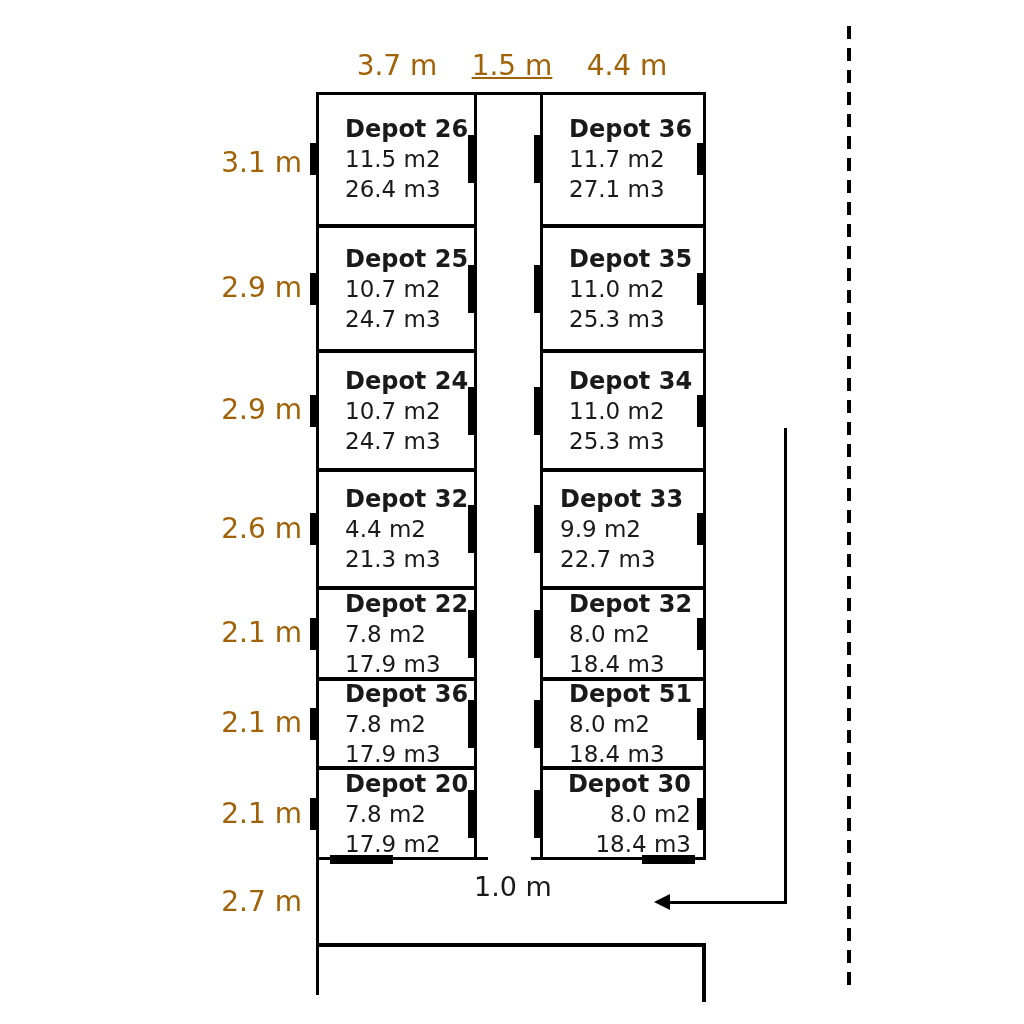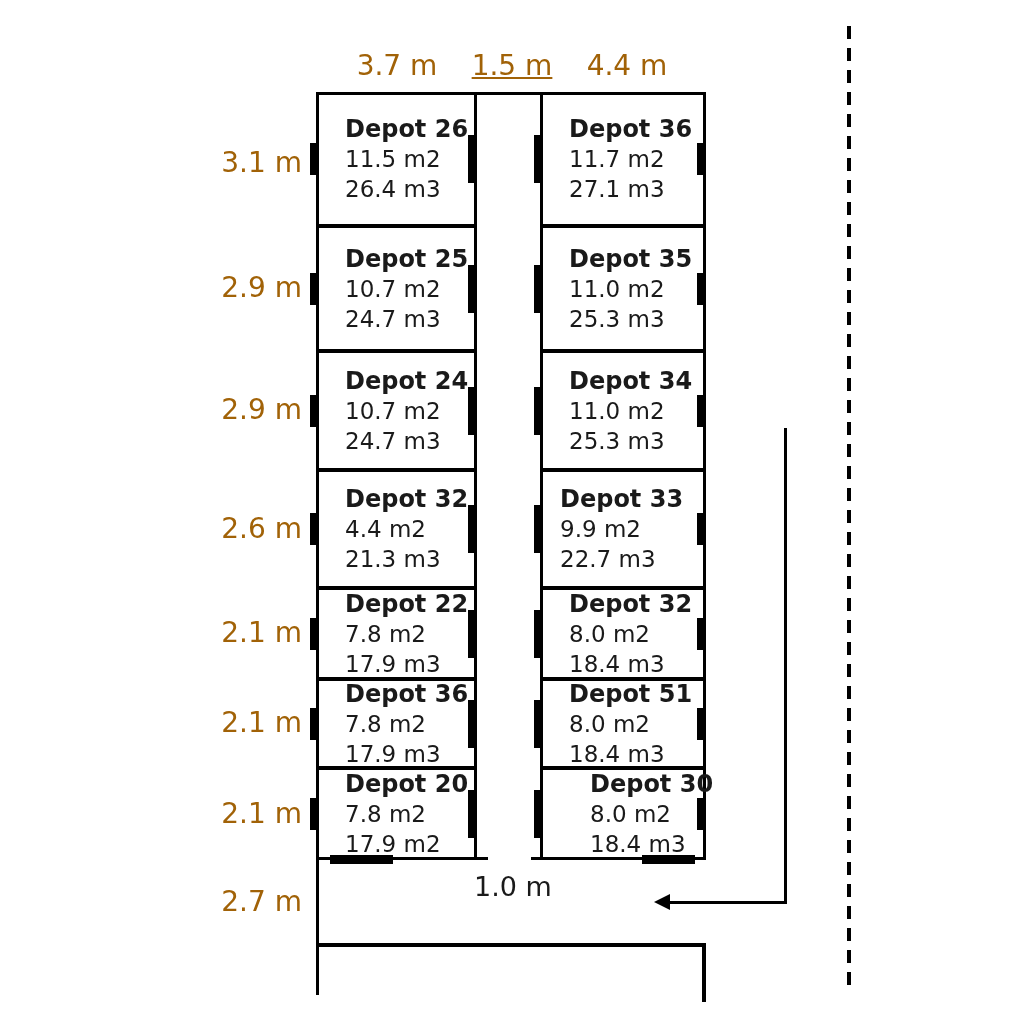--- a/index.html
+++ b/index.html
@@ -177,19 +177,19 @@
       <div class="cell" style="left: 543px; width: 160px; top: 679px; height: 89px;">
         <div class="depot-name">Depot 51</div>
         <div class="depot-val">8.0 m2</div>
         <div class="depot-val">18.4 m3</div>
       </div>
       <div class="cell" style="left: 319px; width: 155px; top: 768px; height: 92px;">
         <div class="depot-name">Depot 20</div>
         <div class="depot-val">7.8 m2</div>
         <div class="depot-val">17.9 m2</div>
       </div>
-      <div class="cell" style="left: 564px; width: 160px; top: 768px; height: 92px;">
+      <div class="cell" style="left: 531px; width: 160px; top: 768px; height: 92px; text-align: right;">
         <div class="depot-name">Depot 30</div>
         <div class="depot-val">8.0 m2</div>
         <div class="depot-val">18.4 m3</div>
       </div>
     </div>
 </div>
 
 </body></html>

